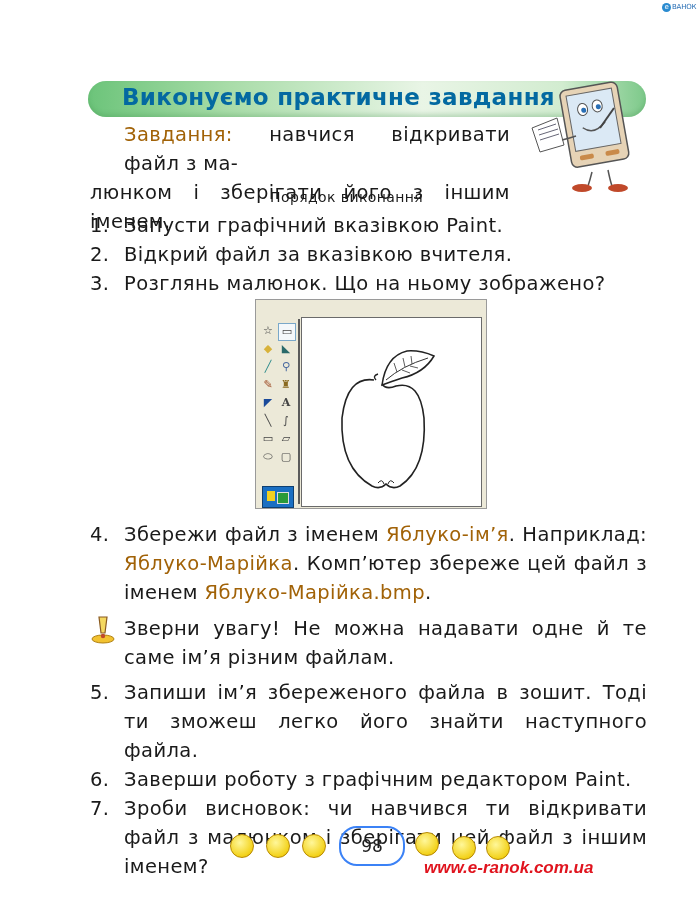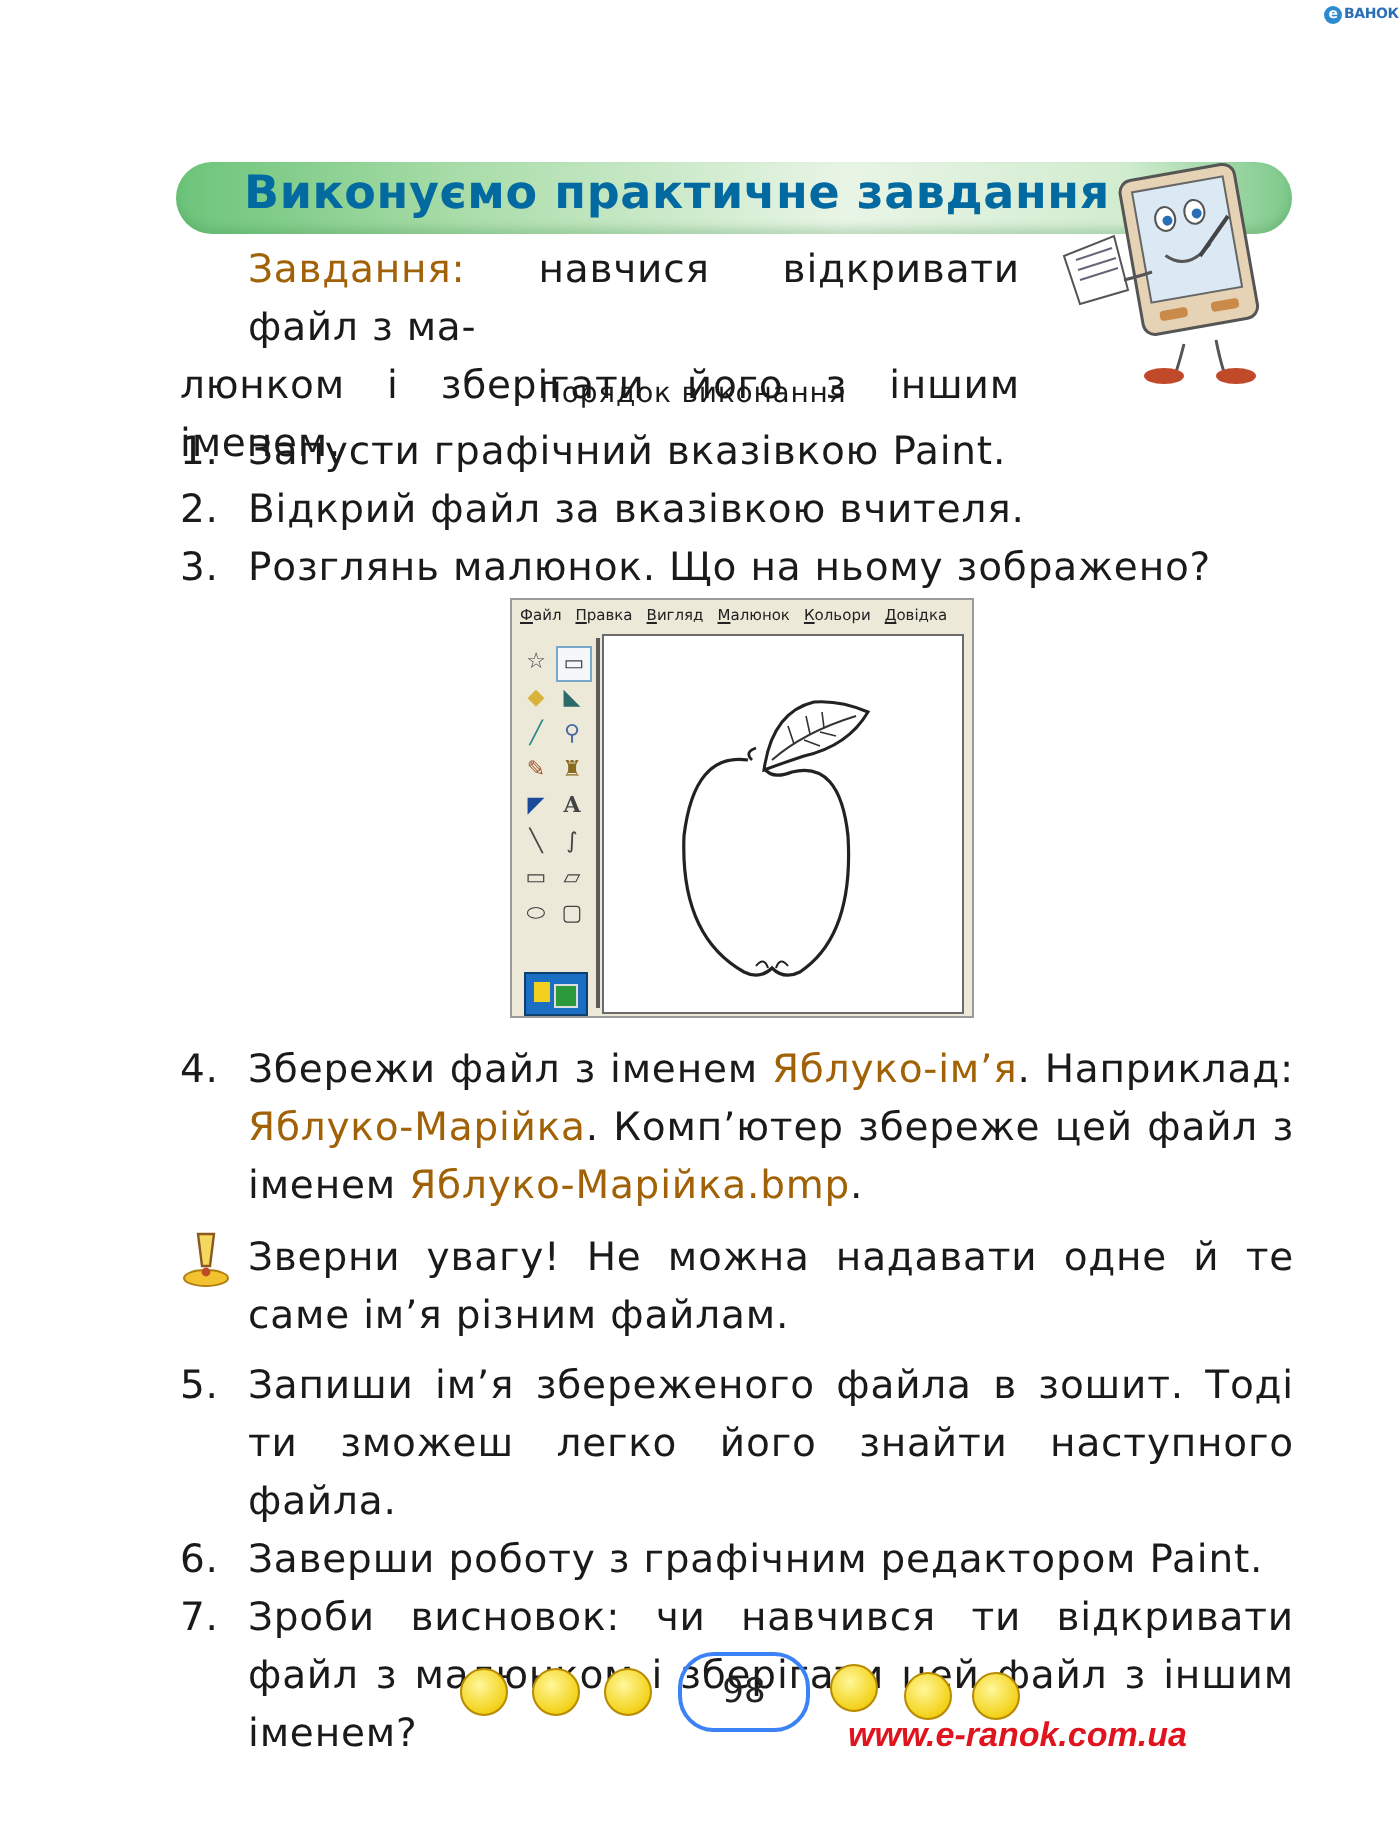--- a/index.html
+++ b/index.html
@@ -1,19 +1,19 @@
 <!DOCTYPE html>
 <html><head>
 <meta charset="utf-8">
 <style>
   html, body { margin: 0; padding: 0; background: #ffffff; }
   body { width: 700px; height: 911px; position: relative; overflow: hidden;
          font-family: "DejaVu Sans", sans-serif; color: #1a1a1a; }
   .abs { position: absolute; }
-  .corner-logo { left: 662px; top: 3px; font-size: 7px; color: #2a6fb5; font-weight: bold; letter-spacing: -0.2px; }
+  .corner-logo { left: 662px; top: 3px; font-size: 7px; color: #2a6fb5; font-weight: normal; letter-spacing: -0.2px; }
   .corner-logo .e { display:inline-block; width:9px; height:9px; border-radius:50%; background:#2a8bd0; color:#fff; font-size:7px; text-align:center; line-height:9px; margin-right:1px; }
 
   .banner { left: 88px; top: 81px; width: 558px; height: 36px; border-radius: 18px;
             background: linear-gradient(to right, #6cc47a 0%, #a8dca8 25%, #e9f5e6 60%, #d2ecd0 85%, #7dc98a 100%);
             box-shadow: inset 0 -3px 4px rgba(60,140,70,0.25); }
   .banner-title { left: 122px; top: 84px; font-size: 23px; font-weight: bold; color: #0369a1; letter-spacing: 0.3px; }
 
   .para { font-size: 19.5px; line-height: 29px; letter-spacing: 0.4px; }
   .blue { color: #a16207; }
   .task { left: 90px; top: 120px; width: 420px; text-align: justify; }
@@ -98,28 +98,20 @@
       <span class="num">2.</span>
       <span class="txt">Відкрий файл за вказівкою вчителя.</span>
     </li>
   <li class="step">
       <span class="num">3.</span>
       <span class="txt">Розглянь малюнок. Що на ньому зображено?</span>
     </li>
 </ol>
 
 <div class="abs paint">
-  <div class="menubar">
-    <span>Файл</span>
-    <span>Правка</span>
-    <span>Вигляд</span>
-    <span>Малюнок</span>
-    <span>Кольори</span>
-    <span>Довідка</span>
-  </div>
   <div class="toolbox">
     <div class="tool" style="left:2px;top:4px">☆</div>
     <div class="tool" style="left:20px;top:4px;border:1px solid #7aa8c9;background:#f4f8fb">▭</div>
     <div class="tool" style="left:2px;top:22px;color:#d8b23a">◆</div>
     <div class="tool" style="left:20px;top:22px;color:#2a6a6a">◣</div>
     <div class="tool" style="left:2px;top:40px;color:#2a8a8a">╱</div>
     <div class="tool" style="left:20px;top:40px;color:#4a6aa0">⚲</div>
     <div class="tool" style="left:2px;top:58px;color:#a0522d">✎</div>
     <div class="tool" style="left:20px;top:58px;color:#8a6a20">♜</div>
     <div class="tool" style="left:2px;top:76px;color:#1a4a9a">◤</div>

